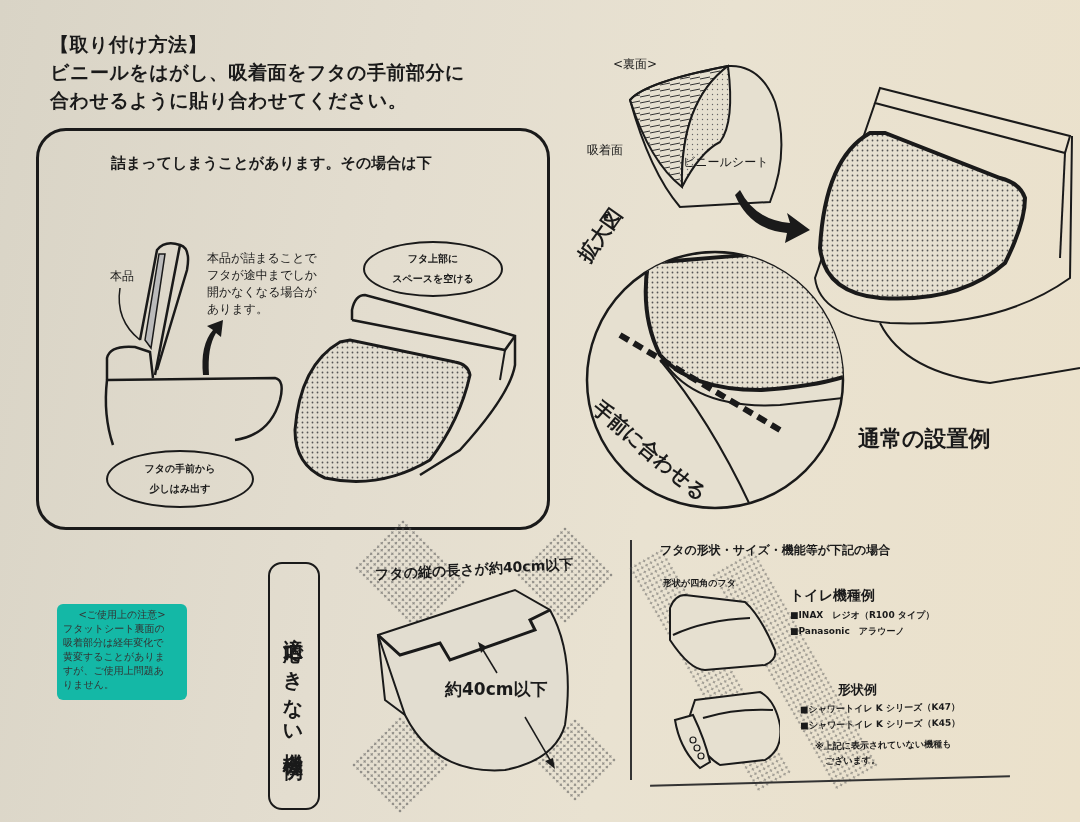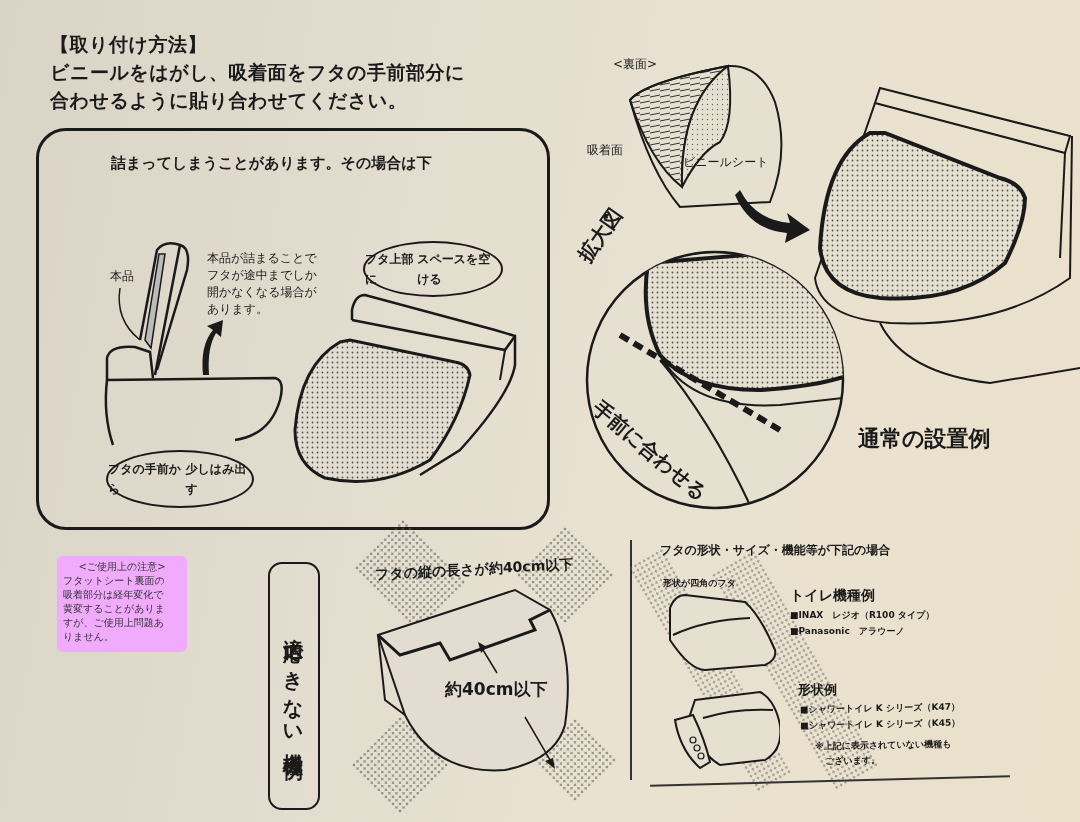--- a/index.html
+++ b/index.html
@@ -14,36 +14,36 @@
   .title div { white-space:nowrap; }
   .box1 {
     left:36px; top:128px; width:514px; height:402px;
     border:3px solid #1a1a1a; border-radius:30px; box-sizing:border-box;
   }
   .box1-text { left:88px; top:148px; font-size:15px; font-weight:bold; line-height:30px; white-space:nowrap; }
   .box1-text .l2, .box1-text .l3 { padding-left:23px; }
   .small { font-size:12px; line-height:17px; white-space:nowrap; }
   .oval {
     border:2.5px solid #1a1a1a; border-radius:50%; box-sizing:border-box;
-    display:flex; flex-direction:row; align-items:center; justify-content:center;
-    font-weight:bold; font-size:12px; line-height:20px; 
+    display:flex; flex-direction:column; align-items:center; justify-content:center;
+    font-weight:bold; font-size:10px; line-height:20px; text-align:center;
   }
   .dots {
     background-image: radial-gradient(#555 1px, transparent 1.3px);
     background-size:5px 5px;
   }
   .big-label { font-size:22px; font-weight:bold; white-space:nowrap; }
   .vbox {
     left:268px; top:562px; width:52px; height:248px; border:2.5px solid #1a1a1a;
     border-radius:14px; box-sizing:border-box;
     display:flex; align-items:center; justify-content:center;
   }
   .vtext { writing-mode:vertical-rl; font-size:20px; font-weight:bold; letter-spacing:4px; }
   .notice {
-    left:57px; top:556px; width:130px; height:96px; background:#f0abfc; border-radius:6px;
+    left:57px; top:604px; width:130px; height:96px; background:#14b8a6; border-radius:6px;
     font-size:10px; line-height:14px; padding:4px 6px; box-sizing:border-box; color:#333;
   }
   .notice .h { text-align:center; }
   .divider-v { left:630px; top:540px; width:1.5px; height:240px; background:#333; }
   .divider-h { left:650px; top:780px; width:360px; height:1.5px; background:#333; transform:rotate(-1.5deg); }
 </style>
 </head>
 <body>
 
 <div class="abs title">
@@ -200,21 +200,21 @@
   <circle cx="32" cy="158" r="3" fill="none" stroke="#1a1a1a" stroke-width="1.2"></circle>
   <circle cx="36" cy="166" r="3" fill="none" stroke="#1a1a1a" stroke-width="1.2"></circle>
 </svg>
 
 <div class="abs" style="left:790px;top:587px;font-size:14px;font-weight:bold;white-space:nowrap">トイレ機種例</div>
 <div class="abs" style="left:790px;top:607px;font-size:9px;font-weight:bold;line-height:16px;white-space:nowrap">
   <div>■INAX　レジオ（R100 タイプ）</div>
   <div>■Panasonic　アラウーノ</div>
 </div>
 
-<div class="abs" style="left:798px;top:681px;font-size:13px;font-weight:bold;white-space:nowrap">形状例</div>
+<div class="abs" style="left:838px;top:681px;font-size:13px;font-weight:bold;white-space:nowrap">形状例</div>
 <div class="abs" style="left:800px;top:700px;font-size:9px;font-weight:bold;line-height:16px;white-space:nowrap;transform:rotate(-1deg)">
   <div>■シャワートイレ K シリーズ（K47）</div>
   <div>■シャワートイレ K シリーズ（K45）</div>
 </div>
 <div class="abs" style="left:815px;top:738px;font-size:9px;font-weight:bold;line-height:15px;white-space:nowrap;transform:rotate(-1deg)">
   <div>※上記に表示されていない機種も</div>
   <div style="padding-left:10px">ございます。</div>
 </div>
 
 <div class="abs divider-h"></div>

